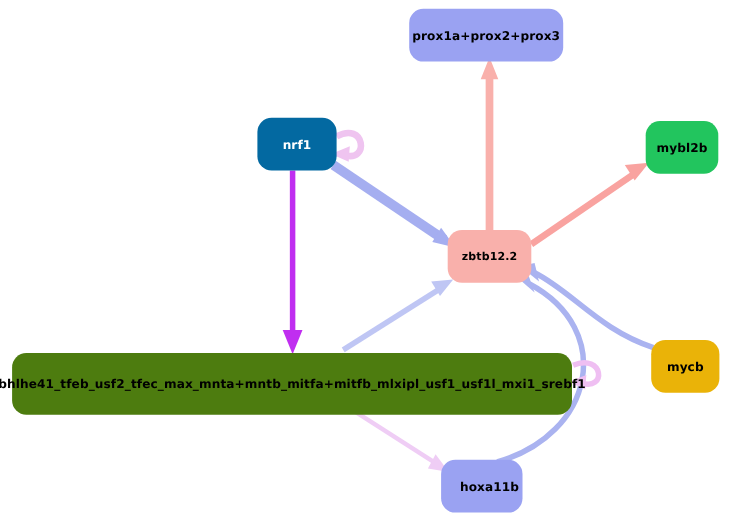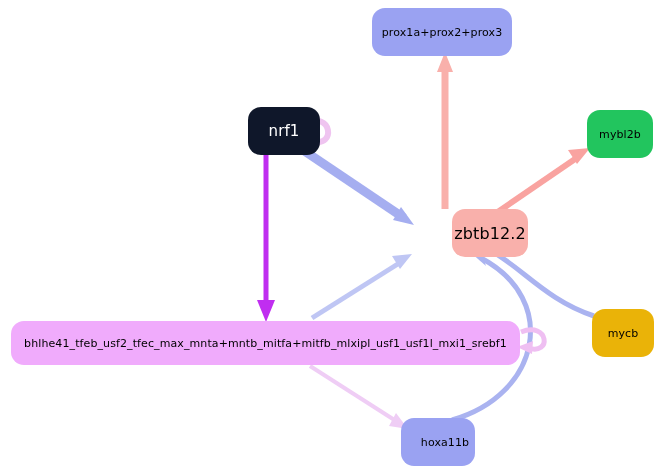--- a/index.html
+++ b/index.html
@@ -12,20 +12,21 @@
   }
   #graph{position:absolute;left:0;top:0;width:663px;height:470px;}
   .node{
     position:absolute;
     box-sizing:border-box;
     display:flex;align-items:center;justify-content:center;
     border-radius:13px;
     text-align:center;
     white-space:nowrap;
     letter-spacing:0.1px;
+    font-weight:bold;
   }
   .node-label{pointer-events:none;}
 </style>
 </head>
 <body>
 
 <svg id="graph" viewBox="0 0 663 470" xmlns="http://www.w3.org/2000/svg">
 
   <g>
     <line x1="445" y1="209" x2="445" y2="68" stroke="#f9b0ab" stroke-width="7"></line>
@@ -74,30 +75,30 @@
 
   <g>
     <path d="M 521,332 C 549,321 552,356 528,348" fill="none" stroke="#efbff2" stroke-width="5"></path>
     <polygon points="517,347 533,341 532,354" fill="#efbff2"></polygon>
   </g>
 </svg>
 
 <div class="node" id="node-prox" style="left: 372px; top: 8px; width: 140px; height: 48px; background: rgb(154, 162, 242); color: rgb(0, 0, 0); font-size: 11px;">
   <span class="node-label">prox1a+prox2+prox3</span>
 </div>
-<div class="node" id="node-nrf1" style="left: 248px; top: 107px; width: 72px; height: 48px; background: #0f172a; color: rgb(255, 255, 255); font-size: 15px;">
+<div class="node" id="node-nrf1" style="left: 234px; top: 107px; width: 72px; height: 48px; background: #0369a1; color: rgb(255, 255, 255); font-size: 11px;">
   <span class="node-label">nrf1</span>
 </div>
 <div class="node" id="node-mybl2b" style="left: 587px; top: 110px; width: 66px; height: 48px; background: #22c55e; color: rgb(0, 0, 0); font-size: 11px;">
   <span class="node-label">mybl2b</span>
 </div>
-<div class="node" id="node-zbtb12" style="left: 407px; top: 209px; width: 76px; height: 48px; background: rgb(249, 176, 171); color: rgb(0, 0, 0); font-size: 16px; margin-left: 45px;">
+<div class="node" id="node-zbtb12" style="left: 407px; top: 209px; width: 76px; height: 48px; background: rgb(249, 176, 171); color: rgb(0, 0, 0); font-size: 10px;">
   <span class="node-label">zbtb12.2</span>
 </div>
-<div class="node" id="node-bhlhe" style="left: 11px; top: 321px; width: 509px; height: 44px; background: #f0abfc; color: rgb(0, 0, 0); font-size: 11px;">
+<div class="node" id="node-bhlhe" style="left: 11px; top: 321px; width: 509px; height: 56px; background: #4d7c0f; color: rgb(0, 0, 0); font-size: 11px;">
   <span class="node-label">bhlhe41_tfeb_usf2_tfec_max_mnta+mntb_mitfa+mitfb_mlxipl_usf1_usf1l_mxi1_srebf1</span>
 </div>
 <div class="node" id="node-mycb" style="left: 592px; top: 309px; width: 62px; height: 48px; background: #eab308; color: rgb(0, 0, 0); font-size: 11px;">
   <span class="node-label">mycb</span>
 </div>
 <div class="node" id="node-hoxa11b" style="left: 401px; top: 418px; width: 74px; height: 48px; background: rgb(154, 162, 242); color: rgb(0, 0, 0); font-size: 11px; padding-left: 14px;">
   <span class="node-label">hoxa11b</span>
 </div>
 
 </body></html>

